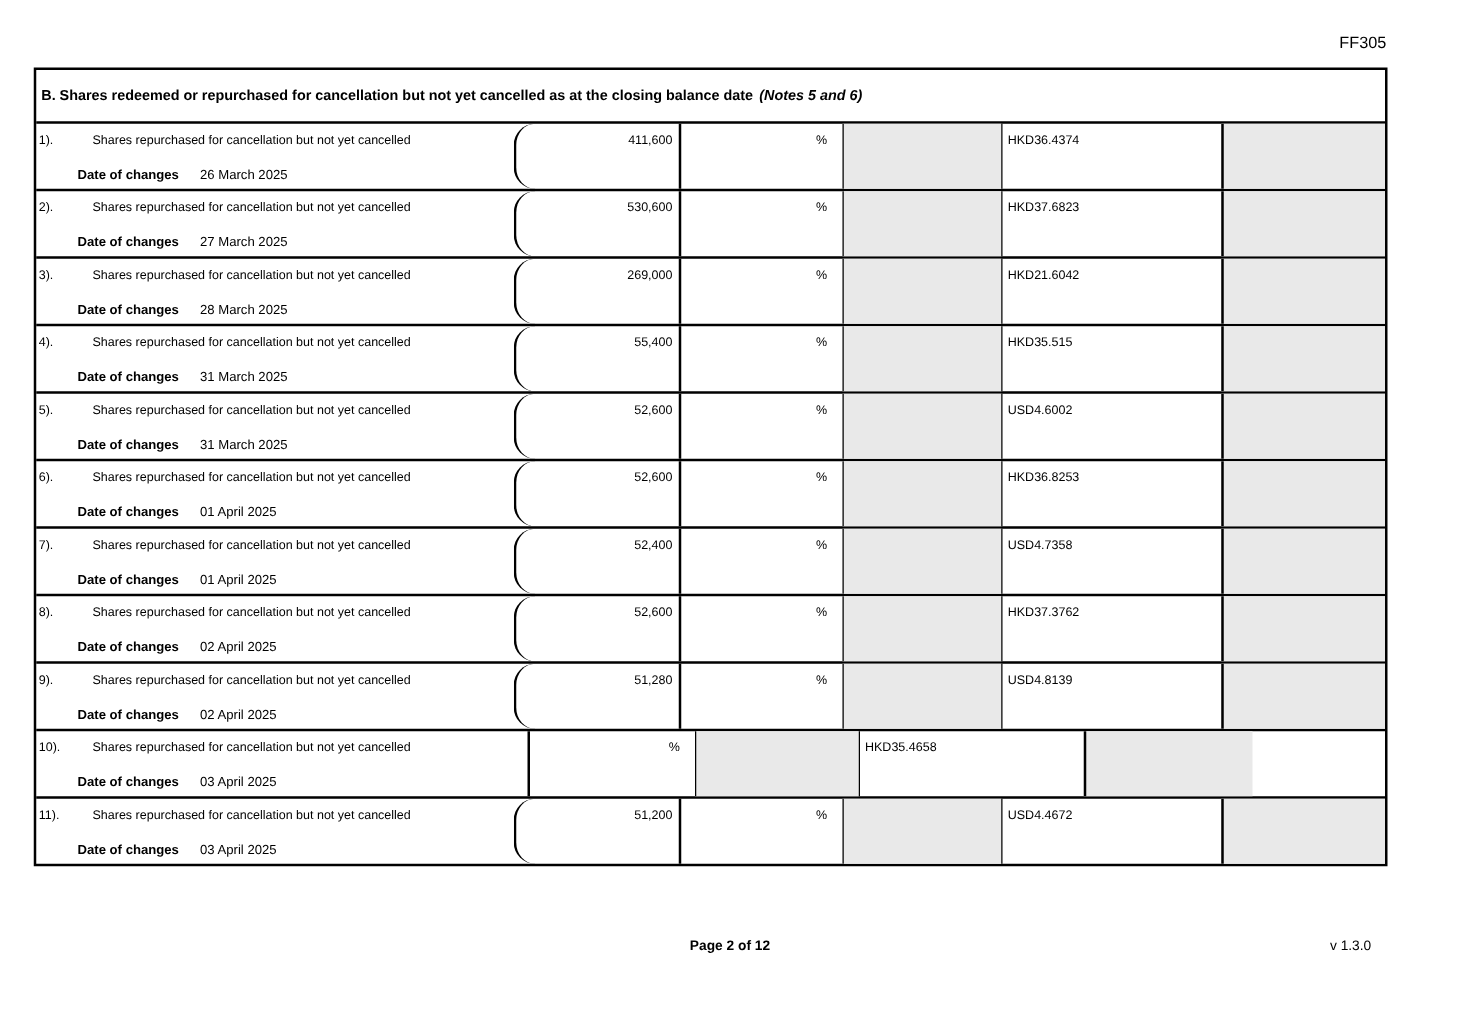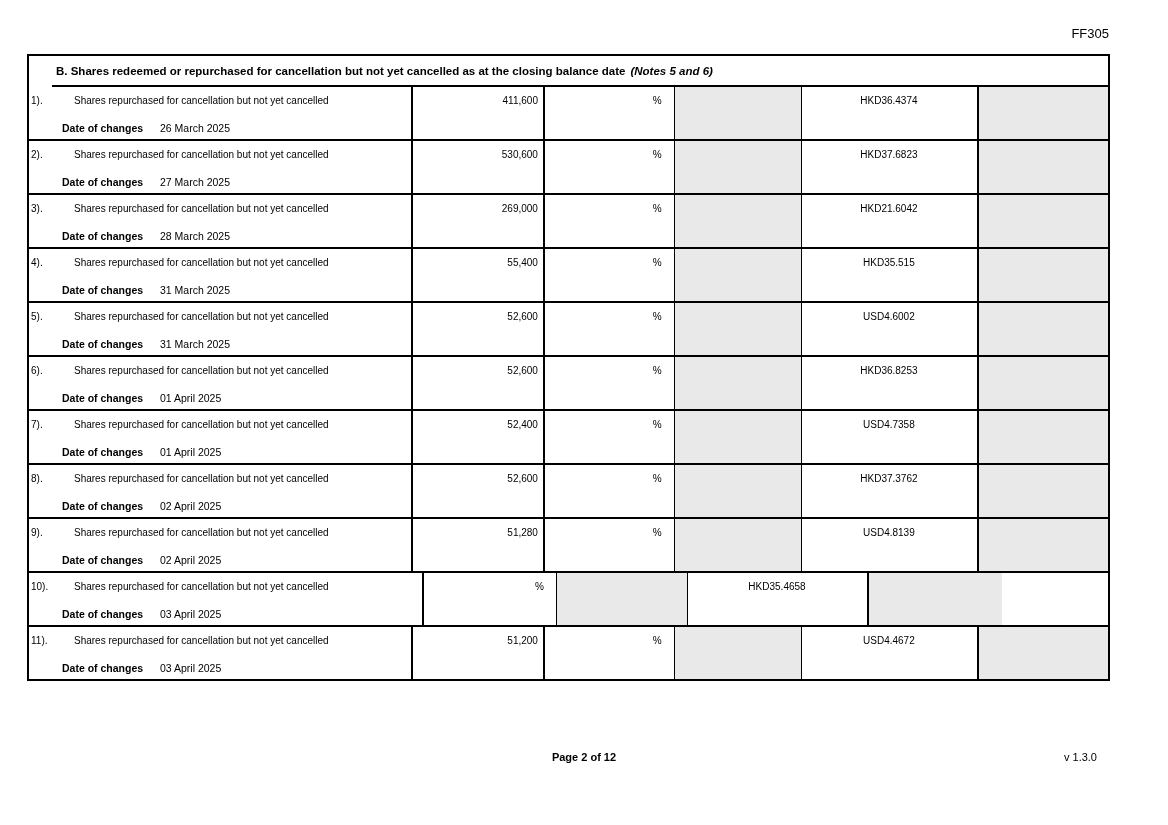--- a/index.html
+++ b/index.html
@@ -19,45 +19,44 @@
   }
 
   .ff-table {
     position: absolute; left: 27px; top: 54px;
     width: 1083px;
     border: 2px solid #000;
     background: #fff;
   }
 
   .header-row {
-    height: 31px;
+    height: 43px;
     border-bottom: 2px solid #000;
     display: flex; align-items: center;
     padding-left: 4px;
     font-size: 11.5px; font-weight: bold;
     white-space: nowrap;
-    margin-left: 23px;
   }
   .header-row .notes { font-style: italic; margin-left: 5px; }
 
   .data-row {
     display: flex;
     height: 54px;
     border-bottom: 2px solid #000;
     font-size: 10px;
   }
   .data-row:last-child { border-bottom: none; height: 52px; }
 
   .cell { height: 100%; position: relative; }
   .c1 { width: 393px; }
-  .c2 { width: 135px; border-left: 2px solid #000; text-align: right; padding: 8px 5px 0 0; }
+  .c2 { width: 135px; border-left: 2px solid #000; text-align: right; padding: 8px 5px 0 0; border-radius: 17px; }
   .c3 { width: 134px; border-left: 2px solid #000; text-align: right; padding: 8px 12px 0 0; }
   .c4 { width: 131px; border-left: 1px solid #000; background: #e9e9e9; }
   .c5 { width: 180px; border-left: 1px solid #000; display: flex;
-        justify-content: center; padding: 8px 5px 0 4px; }
+        justify-content: flex-start; padding: 8px 5px 0 4px; }
   .c6 { width: 135px; border-left: 2px solid #000; background: #e9e9e9; }
 
   .row-num   { position: absolute; left: 2px;  top: 8px; }
   .row-desc  { position: absolute; left: 45px; top: 8px; }
   .date-lbl  { position: absolute; left: 33px; top: 35px; font-weight: bold; font-size: 10.5px; }
   .date-val  { position: absolute; left: 131px; top: 35px; font-size: 10.5px; }
 
   .footer-page {
     position: absolute; top: 751px; left: 0; width: 1168px;
     text-align: center; font-size: 11px; font-weight: bold;

